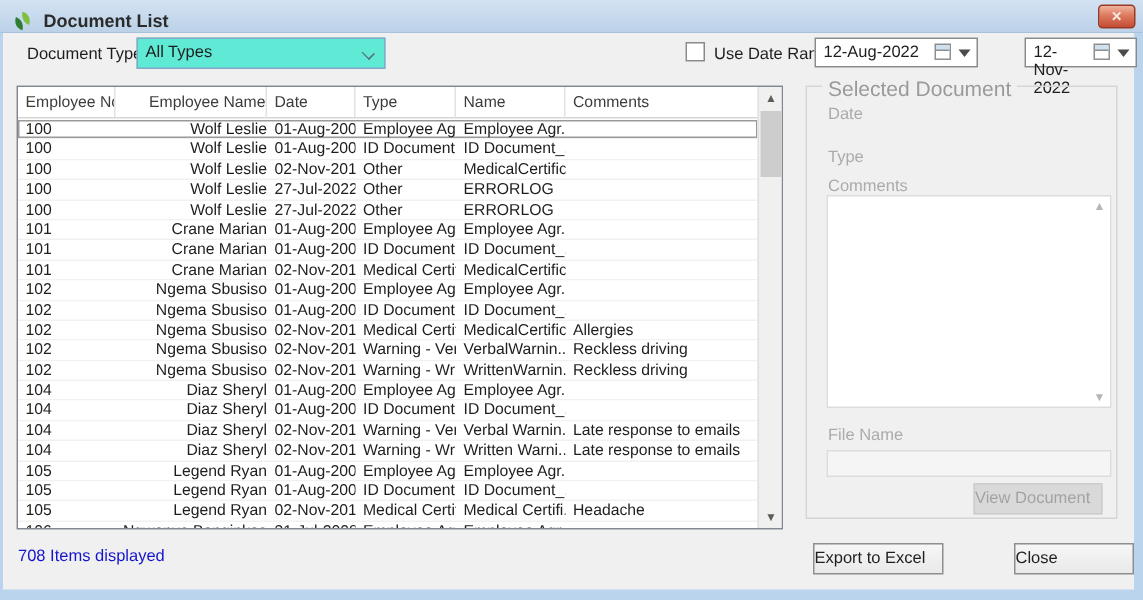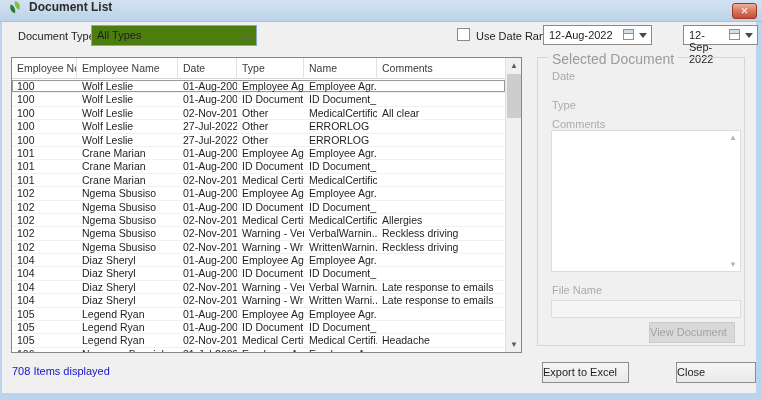--- a/index.html
+++ b/index.html
@@ -2,34 +2,34 @@
 <html style="--window_border: #b9d4ec; --titlebar_top: #d3e2f2; --titlebar_bottom: #bcd2e8; --status_text: #1414cc; --close_button_red: #c34d35; --icon_green_dark: #2f7d32; --icon_green_light: #7fbf3f;"><head>
 <meta charset="utf-8">
 <style>
   html,body{margin:0;padding:0;background:#dfe9f3;}
   *{box-sizing:border-box;font-family:"Liberation Sans",sans-serif;}
   .window{position:relative;width:762px;height:400px;background:#f0f0f0;overflow:hidden;}
 
   
   .titlebar{position:absolute;left:0;top:0;width:762px;height:22px;
     background:linear-gradient(#d3e2f2,#bcd2e8);border-bottom:1px solid #a7c2dc;
-    display:flex;align-items:flex-start;}
+    display:flex;align-items:flex-end;}
   .app-icon{margin-left:8px;width:14px;height:14px;flex:0 0 auto;}
   .title-text{margin-left:7px;font-size:12px;font-weight:700;color:#2b2b2b;}
   .close-btn{position:absolute;right:5px;top:3px;width:25px;height:16px;border-radius:3px;
     background:linear-gradient(#f0b39e,#dd7a5e 45%,#c34d35);border:1px solid #993a26;
     color:#f3e9e4;font-size:9px;font-weight:700;line-height:14px;text-align:center;cursor:pointer;}
   .edge{position:absolute;background:var(--window_border,#b9d4ec);}
   .edge-left{left:0;top:22px;width:2px;bottom:0;}
   .edge-right{right:0;top:22px;width:6px;bottom:0;}
   .edge-bottom{left:0;bottom:0;height:7px;width:762px;}
 
   
   .lbl{position:absolute;font-size:11px;color:#1e1e1e;}
-  .combo{position:absolute;left:91px;top:25px;width:166px;height:21px;background:#4d7c0f;
+  .combo{position:absolute;left:91px;top:25px;width:166px;height:21px;background:#5eead4;
     border:1px solid #86a7c5;font-size:11px;color:#1e1e1e;padding:3px 18px 0 5px;}
   .combo .chev{position:absolute;right:6px;top:7px;width:7px;height:7px;}
   .chev::before{content:"";position:absolute;left:0;top:0;width:6px;height:6px;
     border-right:1px solid #5a6b7c;border-bottom:1px solid #5a6b7c;transform:rotate(45deg) scale(1,.8);}
   .checkbox{position:absolute;left:457px;top:28px;width:13px;height:13px;background:#fff;border:1px solid #8a8a8a;}
   .datepicker{position:absolute;top:25px;height:20px;background:#fff;border:1px solid #8a8a8a;
     font-size:11px;color:#1e1e1e;padding:3px 34px 0 5px;}
   .dp1{left:543px;width:109px;}
   .dp2{left:683px;width:75px;}
   .cal{position:absolute;right:17px;top:3px;width:11px;height:11px;border:1px solid #8f8f8f;background:#fff;}
@@ -38,21 +38,21 @@
     border-left:4px solid transparent;border-right:4px solid transparent;border-top:5px solid #4a4a4a;}
 
   
   .table{position:absolute;left:11px;top:57px;width:511px;height:296px;background:#fff;border:1px solid #828790;}
   .thead{position:absolute;left:0;top:0;right:16px;height:21px;background:#fff;border-bottom:1px solid #d5d5d5;display:flex;}
   .hcell{font-size:10.5px;color:#3c3c3c;padding:4px 0 0 5px;border-right:1px solid #e2e2e2;height:21px;overflow:hidden;white-space:nowrap;}
   .tbody{position:absolute;left:0;top:22px;right:16px;bottom:0;overflow:hidden;}
   .trow{display:flex;height:13.4px;border-bottom:1px solid #f1f1f1;background:#fff;}
   .trow.selected{box-shadow:inset 0 0 0 1px #9a9a9a;}
   .cell{font-size:10.5px;color:#1e1e1e;line-height:12.5px;padding-left:5px;overflow:hidden;white-space:nowrap;}
-  .c0{width:65px;}.c1{width:101px;}.c2{width:59px;}.c3{width:67px;}.c4{width:73px;}.c5{flex:1;}
+  .c0{width:65px;}.c1{width:101px;text-align:right;}.c2{width:59px;}.c3{width:67px;}.c4{width:73px;}.c5{flex:1;}
 
   
   .vscroll{position:absolute;right:0;top:0;bottom:0;width:16px;background:#f0f0f0;border-left:1px solid #e0e0e0;}
   .sb-arrow{position:absolute;left:0;width:16px;height:15px;color:#5d5d5d;font-size:8px;text-align:center;line-height:15px;}
   .sb-up{top:0;}
   .sb-down{bottom:0;}
   .sb-thumb{position:absolute;left:1px;top:16px;width:14px;height:44px;background:#cdcdcd;}
 
   
   .status{position:absolute;left:12px;top:365px;font-size:11px;color:var(--status_text,#1414cc);}
@@ -101,21 +101,21 @@
   <div class="checkbox"></div>
   <span class="lbl" style="left:476px;top:30px;">Use Date Range</span>
 
   <div class="datepicker dp1">
     <span>12-Aug-2022</span>
     <span class="cal"></span>
     <span class="dp-arrow"></span>
   </div>
   <span class="lbl" style="left:692px;top:29px;">To</span>
   <div class="datepicker dp2">
-    <span>12-Sep-2022</span>
+    <span>12-Nov-2022</span>
     <span class="cal"></span>
     <span class="dp-arrow"></span>
   </div>
 
   <div class="table">
     <div class="thead">
       <div class="hcell c0">Employee No</div>
       <div class="hcell c1">Employee Name</div>
       <div class="hcell c2">Date</div>
       <div class="hcell c3">Type</div>
@@ -138,21 +138,20 @@
           <div class="cell c3">ID Document</div>
           <div class="cell c4">ID Document_...</div>
           <div class="cell c5"></div>
         </div>
         <div class="trow">
           <div class="cell c0">100</div>
           <div class="cell c1">Wolf Leslie</div>
           <div class="cell c2">02-Nov-2018</div>
           <div class="cell c3">Other</div>
           <div class="cell c4">MedicalCertific...</div>
-          <div class="cell c5">All clear</div>
         </div>
         <div class="trow">
           <div class="cell c0">100</div>
           <div class="cell c1">Wolf Leslie</div>
           <div class="cell c2">27-Jul-2022</div>
           <div class="cell c3">Other</div>
           <div class="cell c4">ERRORLOG</div>
           <div class="cell c5"></div>
         </div>
         <div class="trow">

